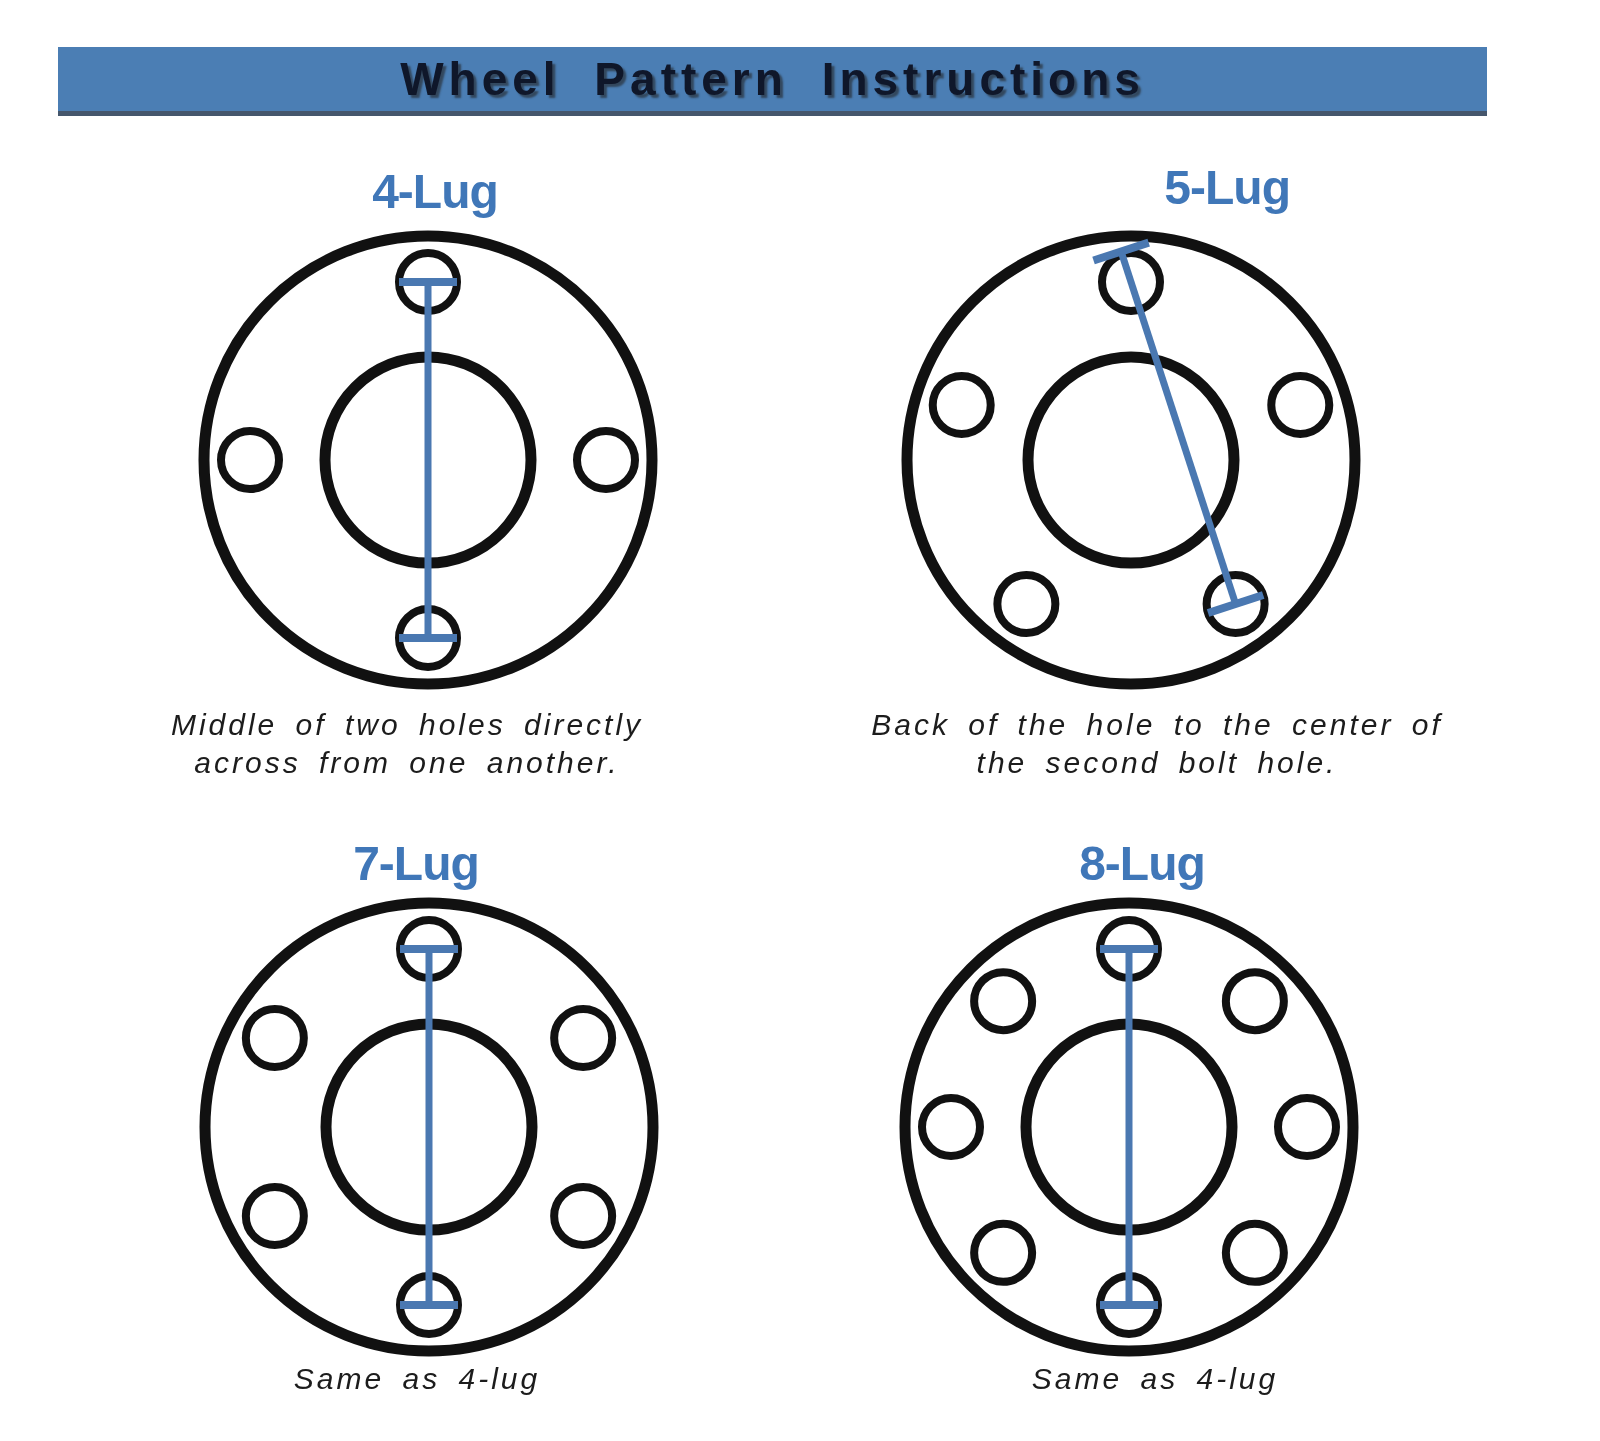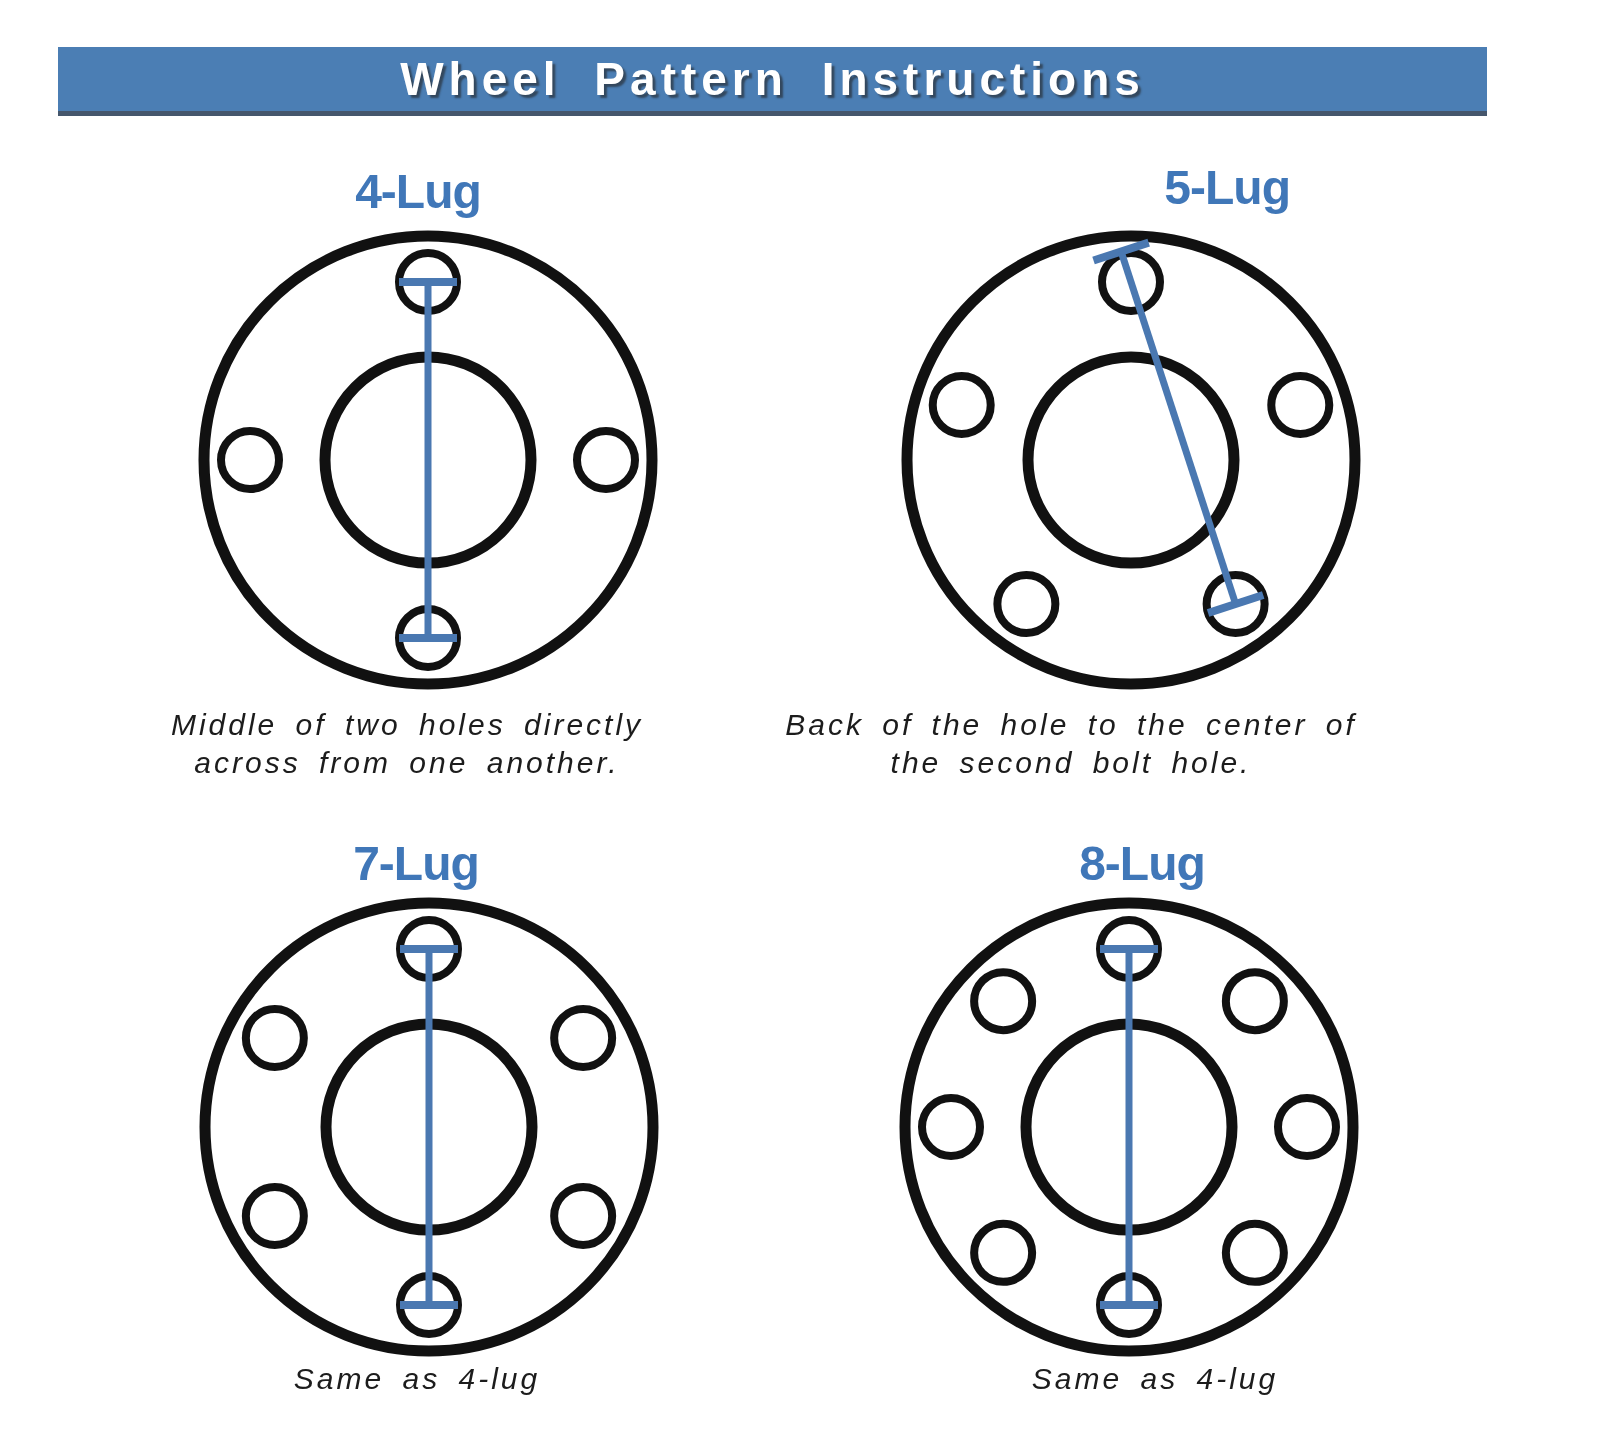--- a/index.html
+++ b/index.html
@@ -3,44 +3,44 @@
 <meta charset="utf-8">
 <style>
   html,body{margin:0;padding:0;background:#ffffff;}
   #page{position:relative;width:1600px;height:1441px;background:#ffffff;overflow:hidden;
         font-family:"Liberation Sans",sans-serif;}
   
   #banner{position:absolute;left:58px;top:47px;width:1429px;height:64px;
           background:var(--banner-bg,#4b7eb4);
           border-bottom:5px solid #45566c;
           display:flex;align-items:center;justify-content:center;}
-  #banner .banner-text{color:#ffffff;font-size:46px;font-weight:bold;
+  #banner .banner-text{color:#0f172a;font-size:46px;font-weight:bold;
           letter-spacing:5px;word-spacing:16px;
           text-shadow:3px 3px 2px rgba(35,35,35,0.6);}
   
   .lug-title{position:absolute;width:300px;text-align:center;
           color:var(--title-blue,#4077b8);font-size:48px;font-weight:bold;
           letter-spacing:-1px;}
-  #title-0{left:268px;top:164px;}
+  #title-0{left:285px;top:164px;}
   #title-1{left:990px;top:160px;text-align:right;}
   #title-2{left:266px;top:836px;}
   #title-3{left:992px;top:836px;}
   
   .lug-svg{position:absolute;width:480px;height:480px;}
   #svg-0{left:188px;top:220px;}
   #svg-1{left:891px;top:220px;}
   #svg-2{left:189px;top:887px;}
   #svg-3{left:889px;top:887px;}
   
   .caption{position:absolute;width:640px;text-align:center;
           font-size:30px;font-style:italic;color:var(--caption-color,#1c1c1c);
           letter-spacing:3px;word-spacing:7px;line-height:38px;
           white-space:pre-line;}
   #caption-0{left:87px;top:706px;text-align:center;}
-  #caption-1{left:751px;top:706px;}
+  #caption-1{left:837px;top:706px;}
   #caption-2{left:97px;top:1360px;}
   #caption-3{left:835px;top:1360px;}
 </style>
 </head>
 <body>
 
 <div id="page">
 
   <div id="banner">
     <span class="banner-text">Wheel Pattern Instructions</span>

